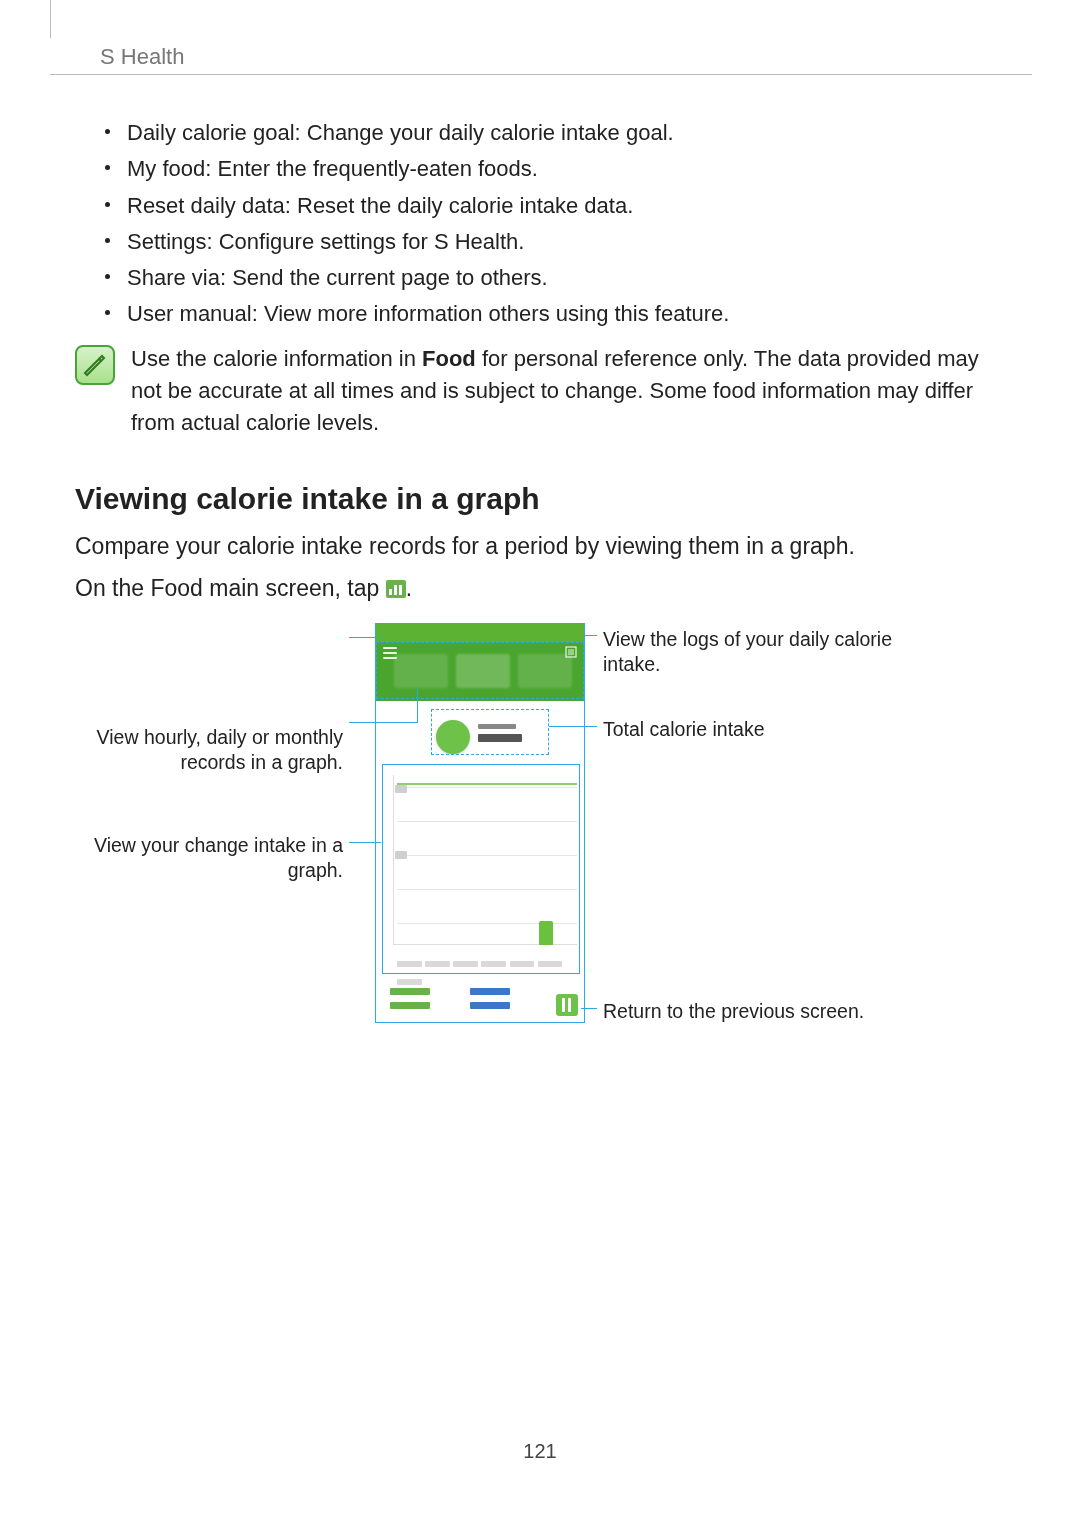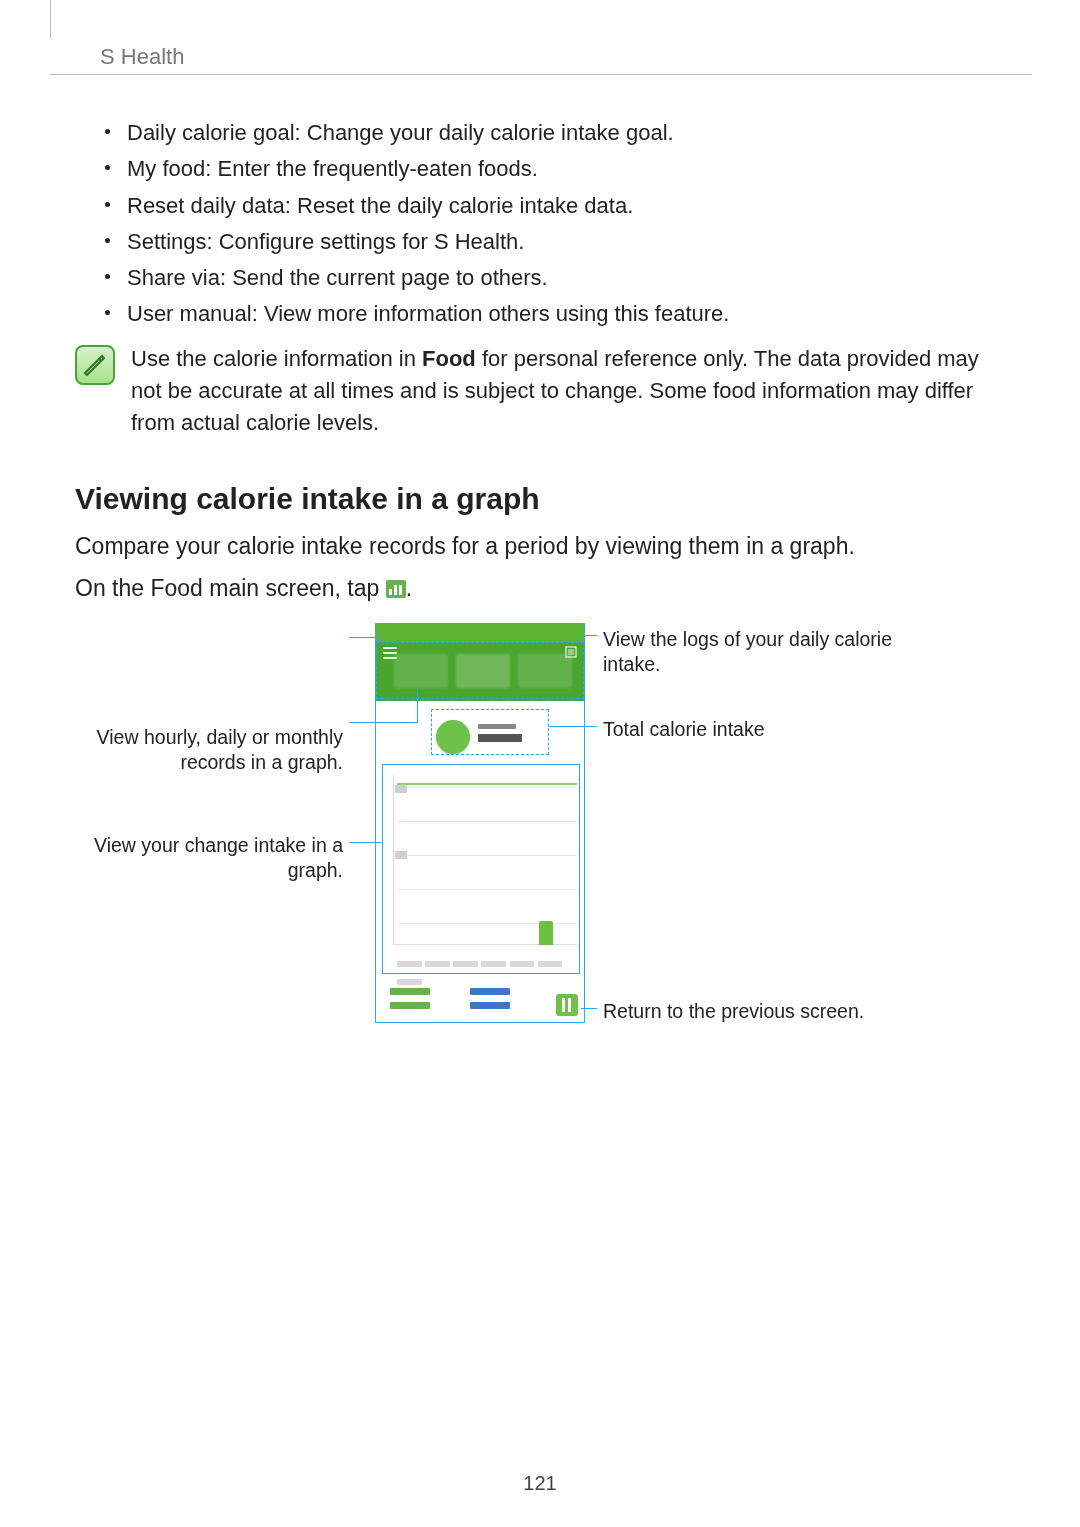--- a/index.html
+++ b/index.html
@@ -62,21 +62,21 @@
   .ph-return{position:absolute;right:6px;bottom:6px;width:22px;height:22px;background:#6ec24a;border-radius:3px;}
   .ph-return::before{content:"";position:absolute;left:6px;top:4px;width:3px;height:14px;background:#fff;border-radius:1px;}
   .ph-return::after{content:"";position:absolute;left:12px;top:4px;width:3px;height:14px;background:#fff;border-radius:1px;}
 
   .callout { position:absolute; font-size:19.5px; color:#222; line-height:1.3; }
   .callout.left { text-align:right; }
   .lead { position:absolute; height:1px; background:#2aa8e8; }
   .lead.v { width:1px; height:auto; }
   .dash-box { position:absolute; border:1px dashed #2aa8e8; }
 
-  .page-num { position:absolute; left:0; width:1080px; text-align:center; bottom:32px; font-size:20px; color:#444;}
+  .page-num { position:absolute; left:0; width:1080px; text-align:center; bottom:64px; font-size:20px; color:#444;}
 </style>
 </head>
 <body>
 
 <div class="page">
   <div class="top-rule"></div>
   <div class="header-title">S Health</div>
   <div class="header-underline"></div>
 
   <div class="content">

